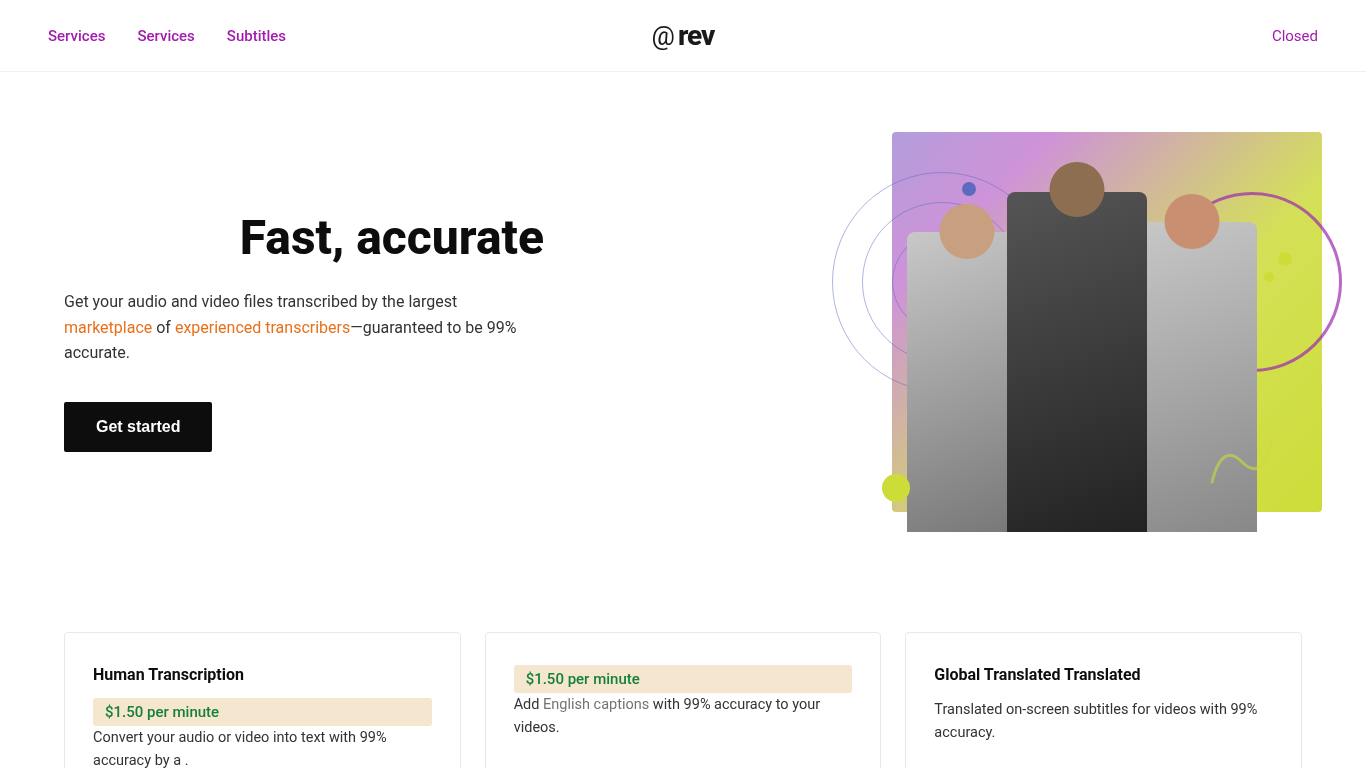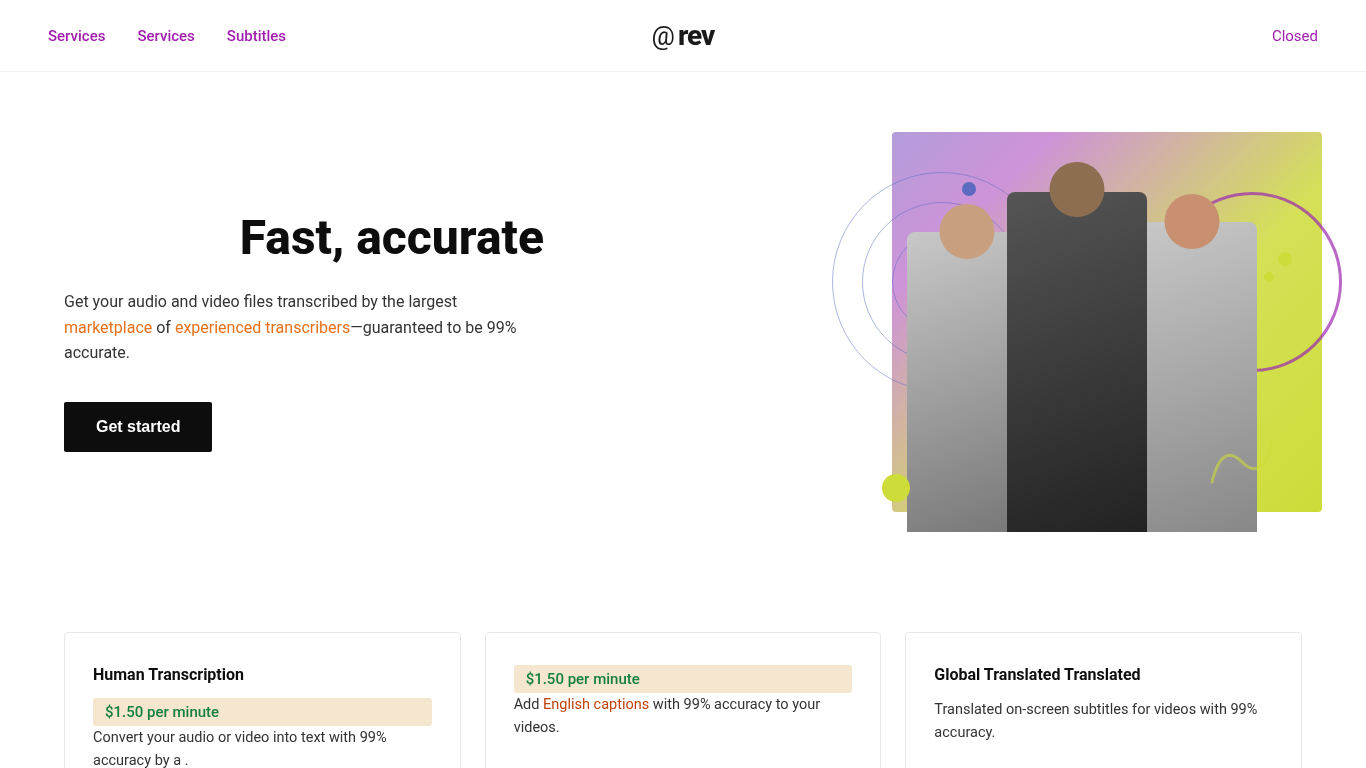--- a/index.html
+++ b/index.html
@@ -280,21 +280,21 @@
       font-weight: 500;
       padding: 5px 12px;
       border-radius: 3px;
     }
     .card p {
       font-size: 14.5px;
       line-height: 1.6;
       color: #333;
       flex-grow: 1;
     }
-    .card p a { color: #c2410c; text-decoration: none; }
+    .card p a { color: #737373; text-decoration: none; }
 
     
     ::-webkit-scrollbar { width: 10px; }
     ::-webkit-scrollbar-track { background: #f1f1f1; }
     ::-webkit-scrollbar-thumb { background: #c1c1c1; }
   </style>
 </head>
 <body>
 
 <nav>

